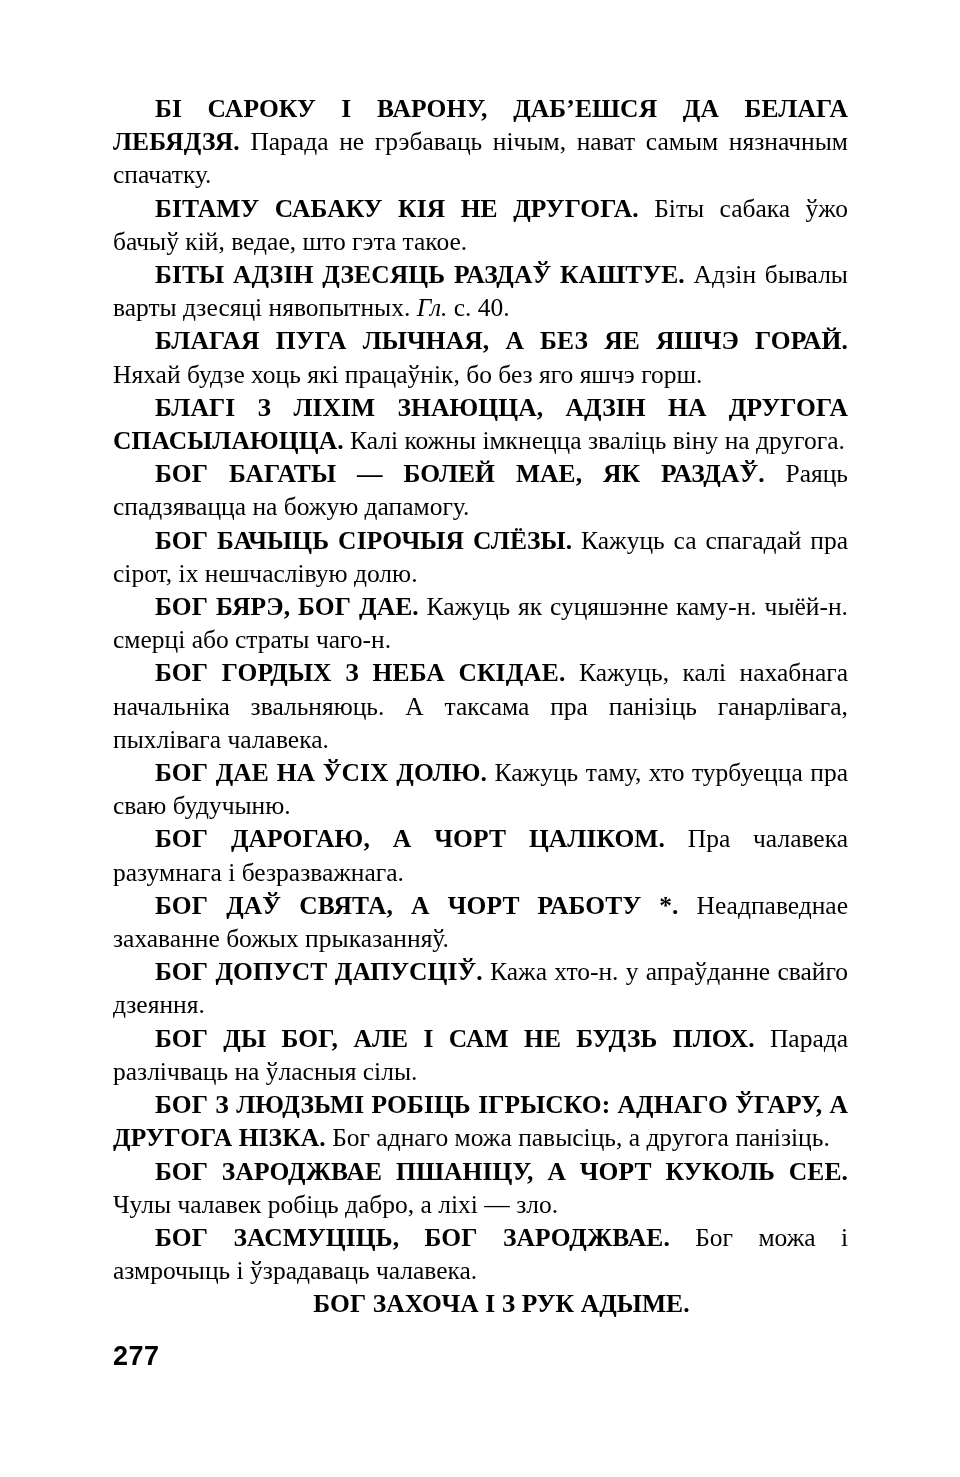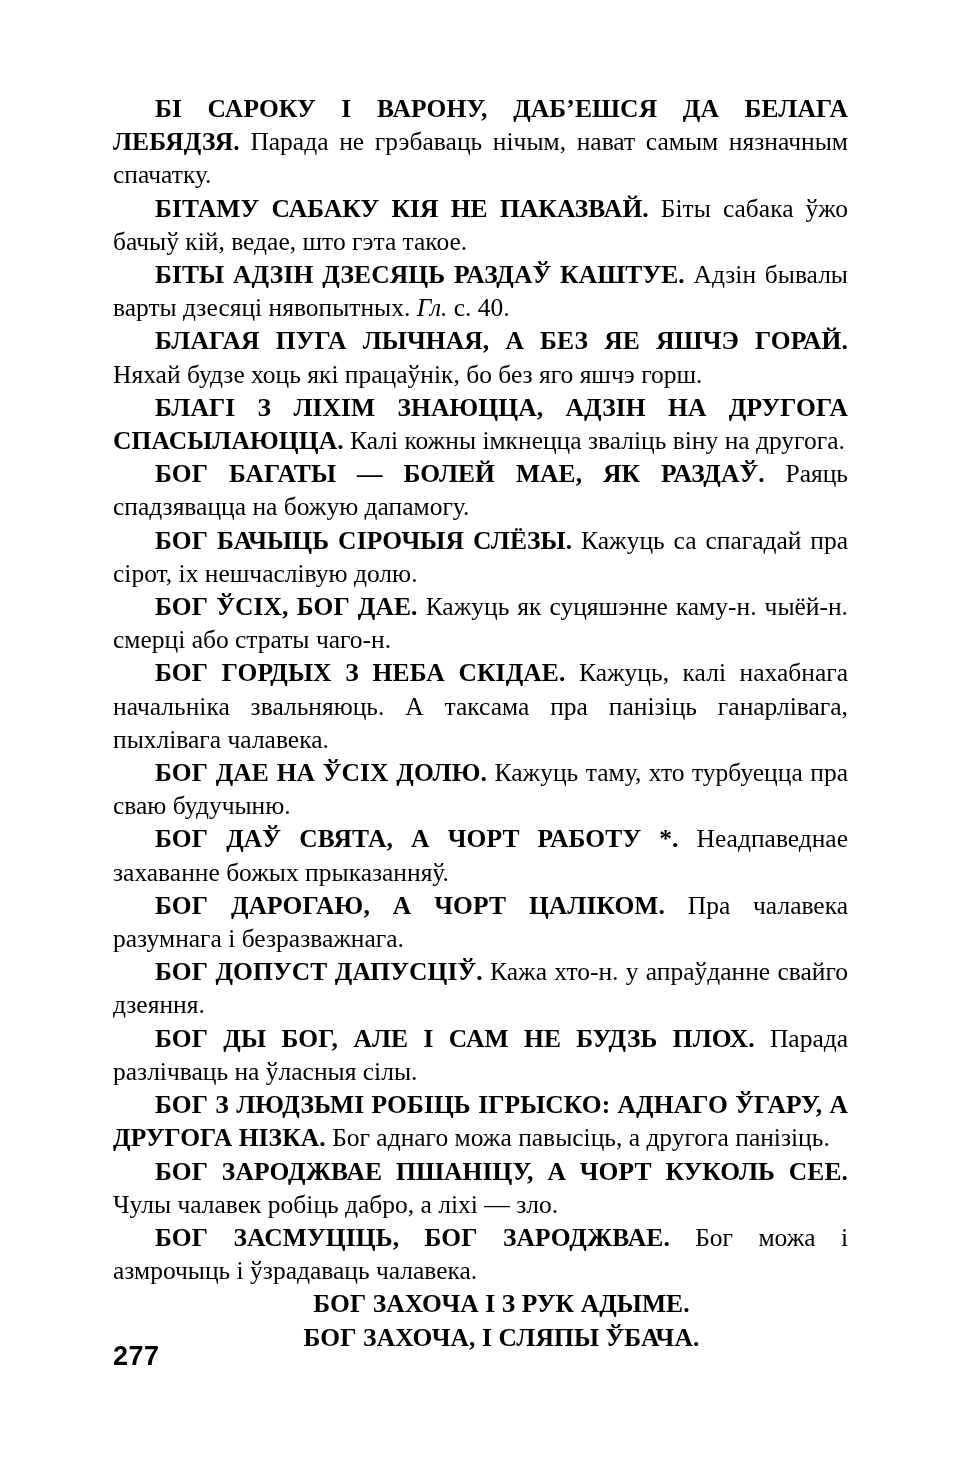--- a/index.html
+++ b/index.html
@@ -83,21 +83,21 @@
 <div id="page">
 
   <div id="text-column">
 
     <p class="para">
       <span class="hw">БІ САРОКУ І ВАРОНУ, ДАБ’ЕШСЯ ДА БЕЛАГА ЛЕБЯДЗЯ.</span>
       <span class="gl">Парада не грэбаваць нічым, нават самым нязначным спачатку.</span>
     </p>
 
     <p class="para">
-      <span class="hw">БІТАМУ САБАКУ КІЯ НЕ ПАКАЗВАЙ.</span>
+      <span class="hw">БІТАМУ САБАКУ КІЯ НЕ ДРУГОГА.</span>
       <span class="gl">Біты сабака ўжо бачыў кій, ведае, што гэта такое.</span>
     </p>
 
     <p class="para">
       <span class="hw">БІТЫ АДЗІН ДЗЕСЯЦЬ РАЗДАЎ КАШТУЕ.</span>
       <span class="gl">Адзін бывалы варты дзесяці нявопытных.</span>
       <span class="gl ital">Гл.</span><span class="gl"> с. 40.</span>
     </p>
 
     <p class="para">
@@ -114,43 +114,43 @@
       <span class="hw">БОГ БАГАТЫ — БОЛЕЙ МАЕ, ЯК РАЗДАЎ.</span>
       <span class="gl">Раяць спадзявацца на божую дапамогу.</span>
     </p>
 
     <p class="para">
       <span class="hw">БОГ БАЧЫЦЬ СІРОЧЫЯ СЛЁЗЫ.</span>
       <span class="gl">Кажуць са спагадай пра сірот, іх нешчаслівую долю.</span>
     </p>
 
     <p class="para">
-      <span class="hw">БОГ ЎСІХ, БОГ ДАЕ.</span>
+      <span class="hw">БОГ БЯРЭ, БОГ ДАЕ.</span>
       <span class="gl">Кажуць як суцяшэнне каму-н. чыёй-н. смерці або страты чаго-н.</span>
     </p>
 
     <p class="para">
       <span class="hw">БОГ ГОРДЫХ З НЕБА СКІДАЕ.</span>
       <span class="gl">Кажуць, калі нахабнага начальніка звальняюць. А таксама пра панізіць ганарлівага, пыхлівага чалавека.</span>
     </p>
 
     <p class="para">
       <span class="hw">БОГ ДАЕ НА ЎСІХ ДОЛЮ.</span>
       <span class="gl">Кажуць таму, хто турбуецца пра сваю будучыню.</span>
     </p>
 
     <p class="para">
+      <span class="hw">БОГ ДАРОГАЮ, А ЧОРТ ЦАЛІКОМ.</span>
+      <span class="gl">Пра чалавека разумнага і безразважнага.</span>
+    </p>
+
+    <p class="para">
       <span class="hw">БОГ ДАЎ СВЯТА, А ЧОРТ РАБОТУ</span>
       <span class="hw">*</span><span class="hw">.</span>
       <span class="gl">Неадпаведнае захаванне божых прыказанняў.</span>
-    </p>
-
-    <p class="para">
-      <span class="hw">БОГ ДАРОГАЮ, А ЧОРТ ЦАЛІКОМ.</span>
-      <span class="gl">Пра чалавека разумнага і безразважнага.</span>
     </p>
 
     <p class="para">
       <span class="hw">БОГ ДОПУСТ ДАПУСЦІЎ.</span>
       <span class="gl">Кажа хто-н. у апраўданне свайго дзеяння.</span>
     </p>
 
     <p class="para">
       <span class="hw">БОГ ДЫ БОГ, АЛЕ І САМ НЕ БУДЗЬ ПЛОХ.</span>
       <span class="gl">Парада разлічваць на ўласныя сілы.</span>
@@ -168,21 +168,18 @@
 
     <p class="para">
       <span class="hw">БОГ ЗАСМУЦІЦЬ, БОГ ЗАРОДЖВАЕ.</span>
       <span class="gl">Бог можа і азмрочыць і ўзрадаваць чалавека.</span>
     </p>
 
     <p class="para short">
       <span class="hw">БОГ ЗАХОЧА І З РУК АДЫМЕ.</span>
     </p>
 
-    <p class="para short">
-      <span class="hw">БОГ ЗАХОЧА, І СЛЯПЫ ЎБАЧА.</span>
-    </p>
 
   </div>
 
   <div id="page-number">277</div>
 
 </div>
 
 </body></html>

